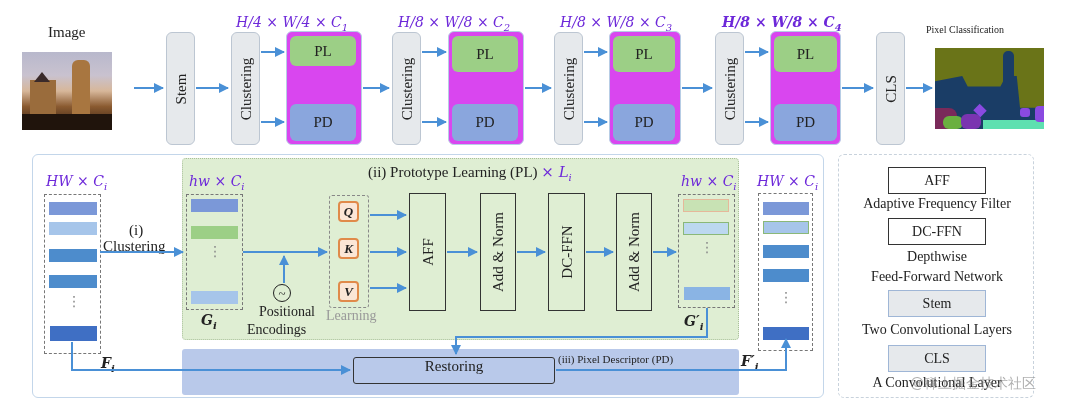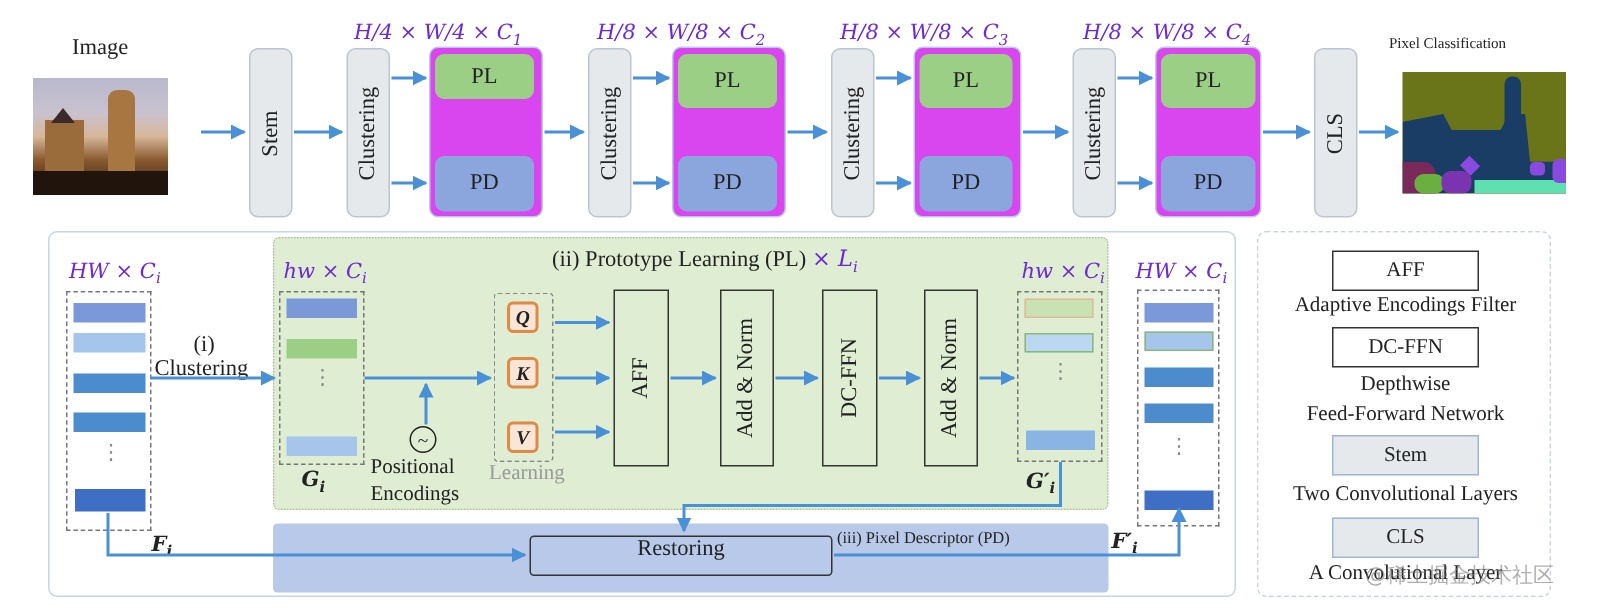--- a/index.html
+++ b/index.html
@@ -57,21 +57,21 @@
 
 <div class="abs ital" style="left:560px;top:14px;font-size:14px;"><span>H/8 × W/8 × C</span><sub style="font-size:10px;">3</sub></div>
 <div class="vbox" style="left:554px;top:32px;width:29px;height:113px;">
   <div class="vlabel txt">Clustering</div>
 </div>
 <div class="stagebox" style="left:609px;top:31px;width:72px;height:114px;">
   <div class="pl txt" style="left:3px;top:4px;width:62px;height:36px;">PL</div>
   <div class="pd txt" style="left:3px;top:72px;width:62px;height:37px;">PD</div>
 </div>
 
-<div class="abs ital" style="left:722px;top:14px;font-size:14px;"><span>H/8 × W/8 × C</span><sub style="font-size:10px;">4</sub></div>
+<div class="abs ital" style="left:722px;top:14px;font-size:14px;font-weight:bold;"><span>H/8 × W/8 × C</span><sub style="font-size:10px;">4</sub></div>
 <div class="vbox" style="left:715px;top:32px;width:29px;height:113px;">
   <div class="vlabel txt">Clustering</div>
 </div>
 <div class="stagebox" style="left:770px;top:31px;width:71px;height:114px;">
   <div class="pl txt" style="left:3px;top:4px;width:63px;height:36px;">PL</div>
   <div class="pd txt" style="left:3px;top:72px;width:63px;height:37px;">PD</div>
 </div>
 
 <div class="vbox" style="left:876px;top:32px;width:29px;height:113px;">
   <div class="vlabel txt">CLS</div>
@@ -112,21 +112,21 @@
 <div class="abs ital" style="left:189px;top:173px;font-size:14px;"><span>hw × C</span><sub style="font-size:10px;">i</sub></div>
 <div class="abs" style="left:186px;top:194px;width:57px;height:116px;border:1.5px dashed #777;box-sizing:border-box;">
   <div class="bar" style="left:4px;top:4px;width:47px;background:#7b98d8;"></div>
   <div class="bar" style="left:4px;top:31px;width:47px;background:#9ccf86;"></div>
   <div class="abs" style="left:21px;top:48px;color:#888;font-size:14px;">⋮</div>
   <div class="bar" style="left:4px;top:96px;width:47px;background:#a6c5ea;"></div>
 </div>
 <div class="abs" style="left:201px;top:312px;font-style:italic;font-weight:bold;font-size:14px;font-family:'DejaVu Serif',serif;"><span>G</span><sub style="font-size:10px;">i</sub></div>
 
 <div class="abs" style="left:273px;top:284px;width:18px;height:18px;border:1.5px solid #222;border-radius:50%;box-sizing:border-box;display:flex;align-items:center;justify-content:center;font-size:13px;line-height:1;">~</div>
-<div class="abs txt" style="left:247px;top:304px;font-size:14px;">Positional</div>
+<div class="abs txt" style="left:259px;top:304px;font-size:14px;">Positional</div>
 <div class="abs txt" style="left:247px;top:322px;font-size:14px;text-align:center;">Encodings</div>
 
 <div class="abs" style="left:329px;top:195px;width:40px;height:113px;border:1.5px dashed #888;border-radius:3px;box-sizing:border-box;"></div>
 <div class="qkv txt" style="left:338px;top:201px;">Q</div>
 <div class="qkv txt" style="left:338px;top:238px;">K</div>
 <div class="qkv txt" style="left:338px;top:281px;">V</div>
 <div class="abs txt" style="left:326px;top:308px;font-size:14px;color:#999;">Learning</div>
 
 <div class="abs" style="left:368px;top:163px;font-size:15px;"><span class="txt">(ii) Prototype Learning (PL)</span> <span class="ital">× L</span><sub class="ital" style="font-size:10px;">i</sub></div>
 
@@ -165,21 +165,21 @@
   <div class="bar" style="left:4px;top:8px;width:46px;background:#7b98d8;"></div>
   <div class="bar" style="left:4px;top:27px;width:46px;background:#a6c5ea;border:1px solid #8ab878;box-sizing:border-box;"></div>
   <div class="bar" style="left:4px;top:51px;width:46px;background:#4d8ccc;"></div>
   <div class="bar" style="left:4px;top:75px;width:46px;background:#4d8ccc;"></div>
   <div class="abs" style="left:20px;top:95px;color:#888;font-size:14px;">⋮</div>
   <div class="bar" style="left:4px;top:133px;width:46px;background:#3f6fc4;"></div>
 </div>
 
 <div class="abs" style="left:838px;top:154px;width:196px;height:244px;border:1.5px dashed #c8d2dc;border-radius:6px;box-sizing:border-box;"></div>
 <div class="legbox txt" style="left:888px;top:167px;border:1.5px solid #333;">AFF</div>
-<div class="legtxt txt" style="left:822px;top:196px;">Adaptive Encodings Filter</div>
+<div class="legtxt txt" style="left:822px;top:196px;">Adaptive Frequency Filter</div>
 <div class="legbox txt" style="left:888px;top:218px;border:1.5px solid #333;">DC-FFN</div>
 <div class="legtxt txt" style="left:822px;top:249px;">Depthwise</div>
 <div class="legtxt txt" style="left:822px;top:269px;">Feed-Forward Network</div>
 <div class="legbox txt" style="left:888px;top:290px;border:1px solid #9fb6d6;background:#e6e9ec;">Stem</div>
 <div class="legtxt txt" style="left:822px;top:322px;">Two Convolutional Layers</div>
 <div class="legbox txt" style="left:888px;top:345px;border:1px solid #9fb6d6;background:#e6e9ec;">CLS</div>
 <div class="legtxt txt" style="left:822px;top:375px;">A Convolutional Layer</div>
 <div class="abs" style="left:910px;top:375px;font-family:'DejaVu Sans',sans-serif;font-size:14px;color:rgba(120,120,120,0.6);">@稀土掘金技术社区</div>
 
 <svg class="overlay" width="1080" height="410">

